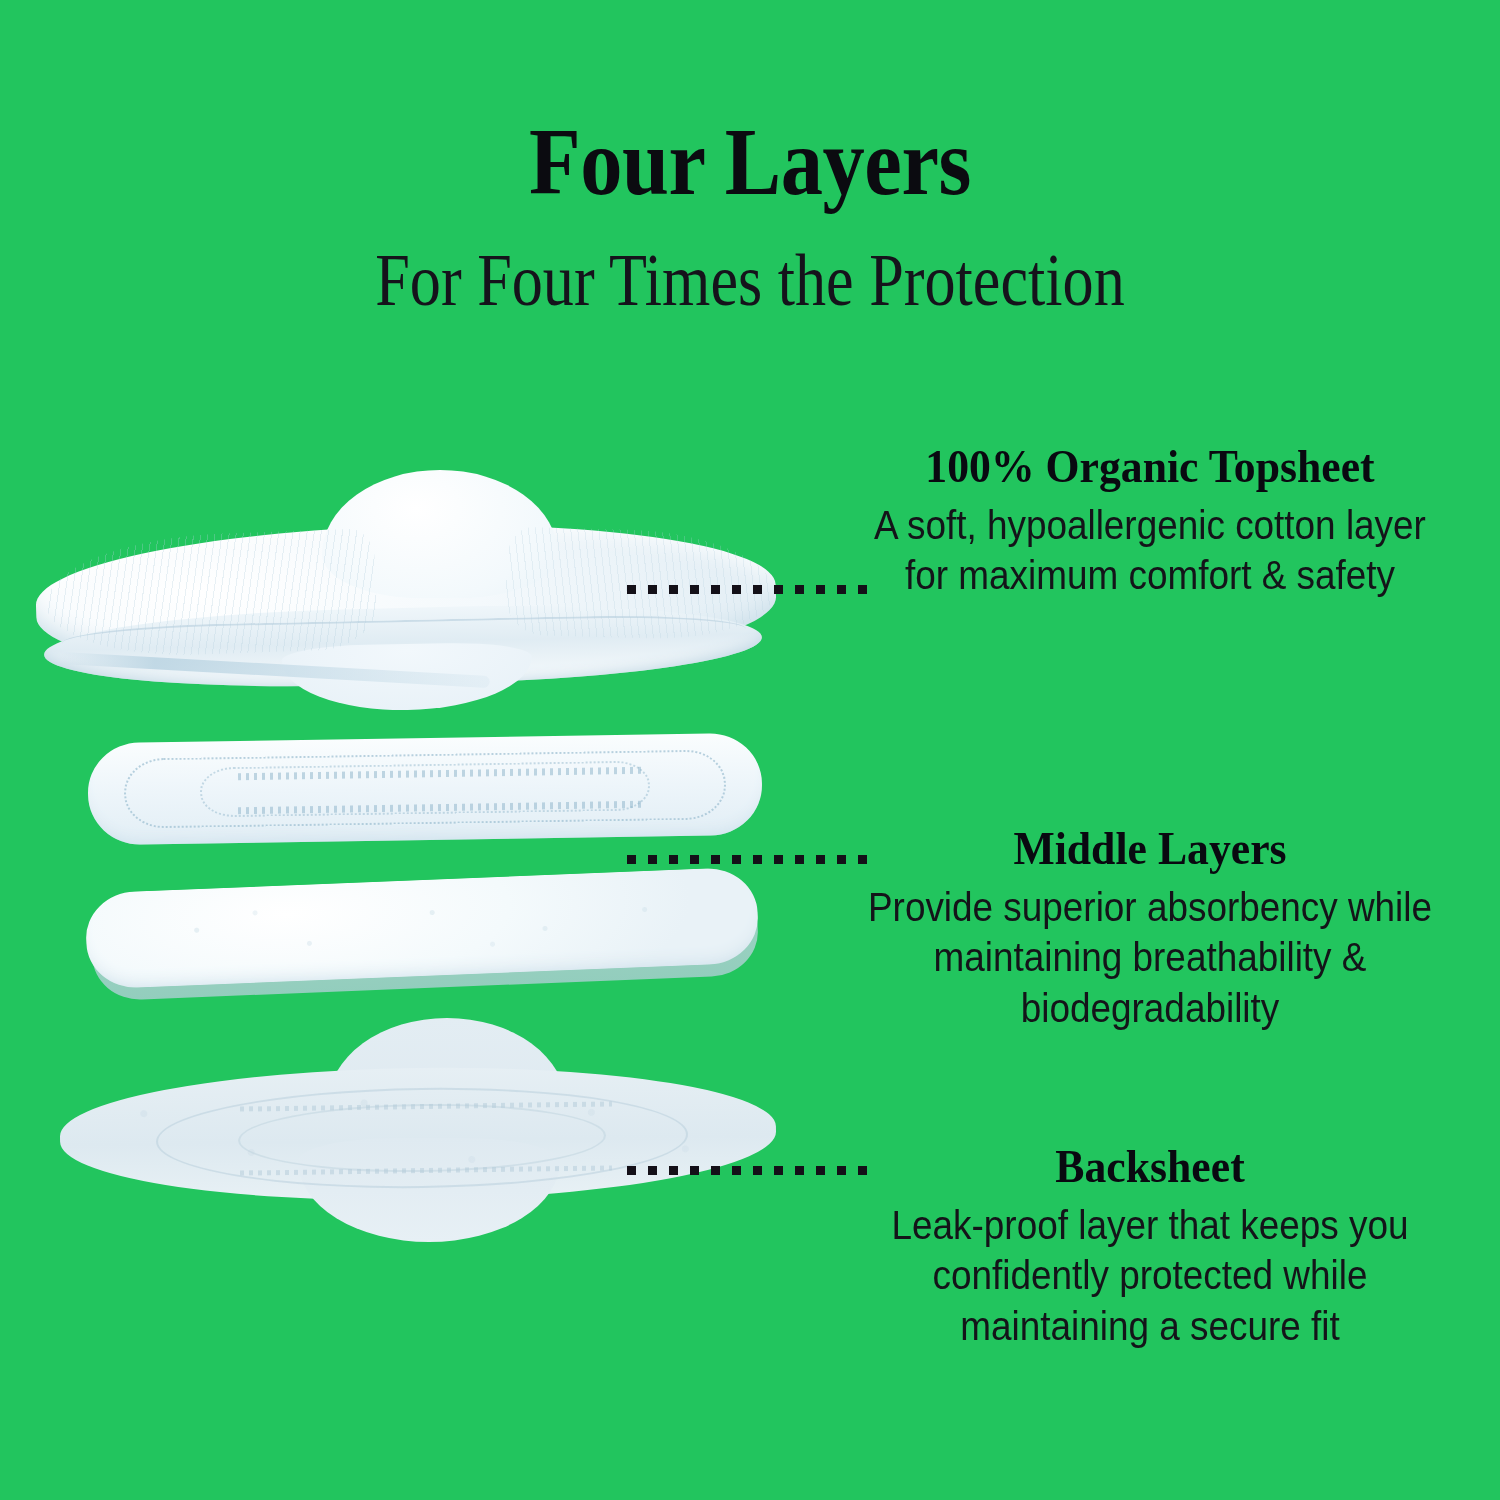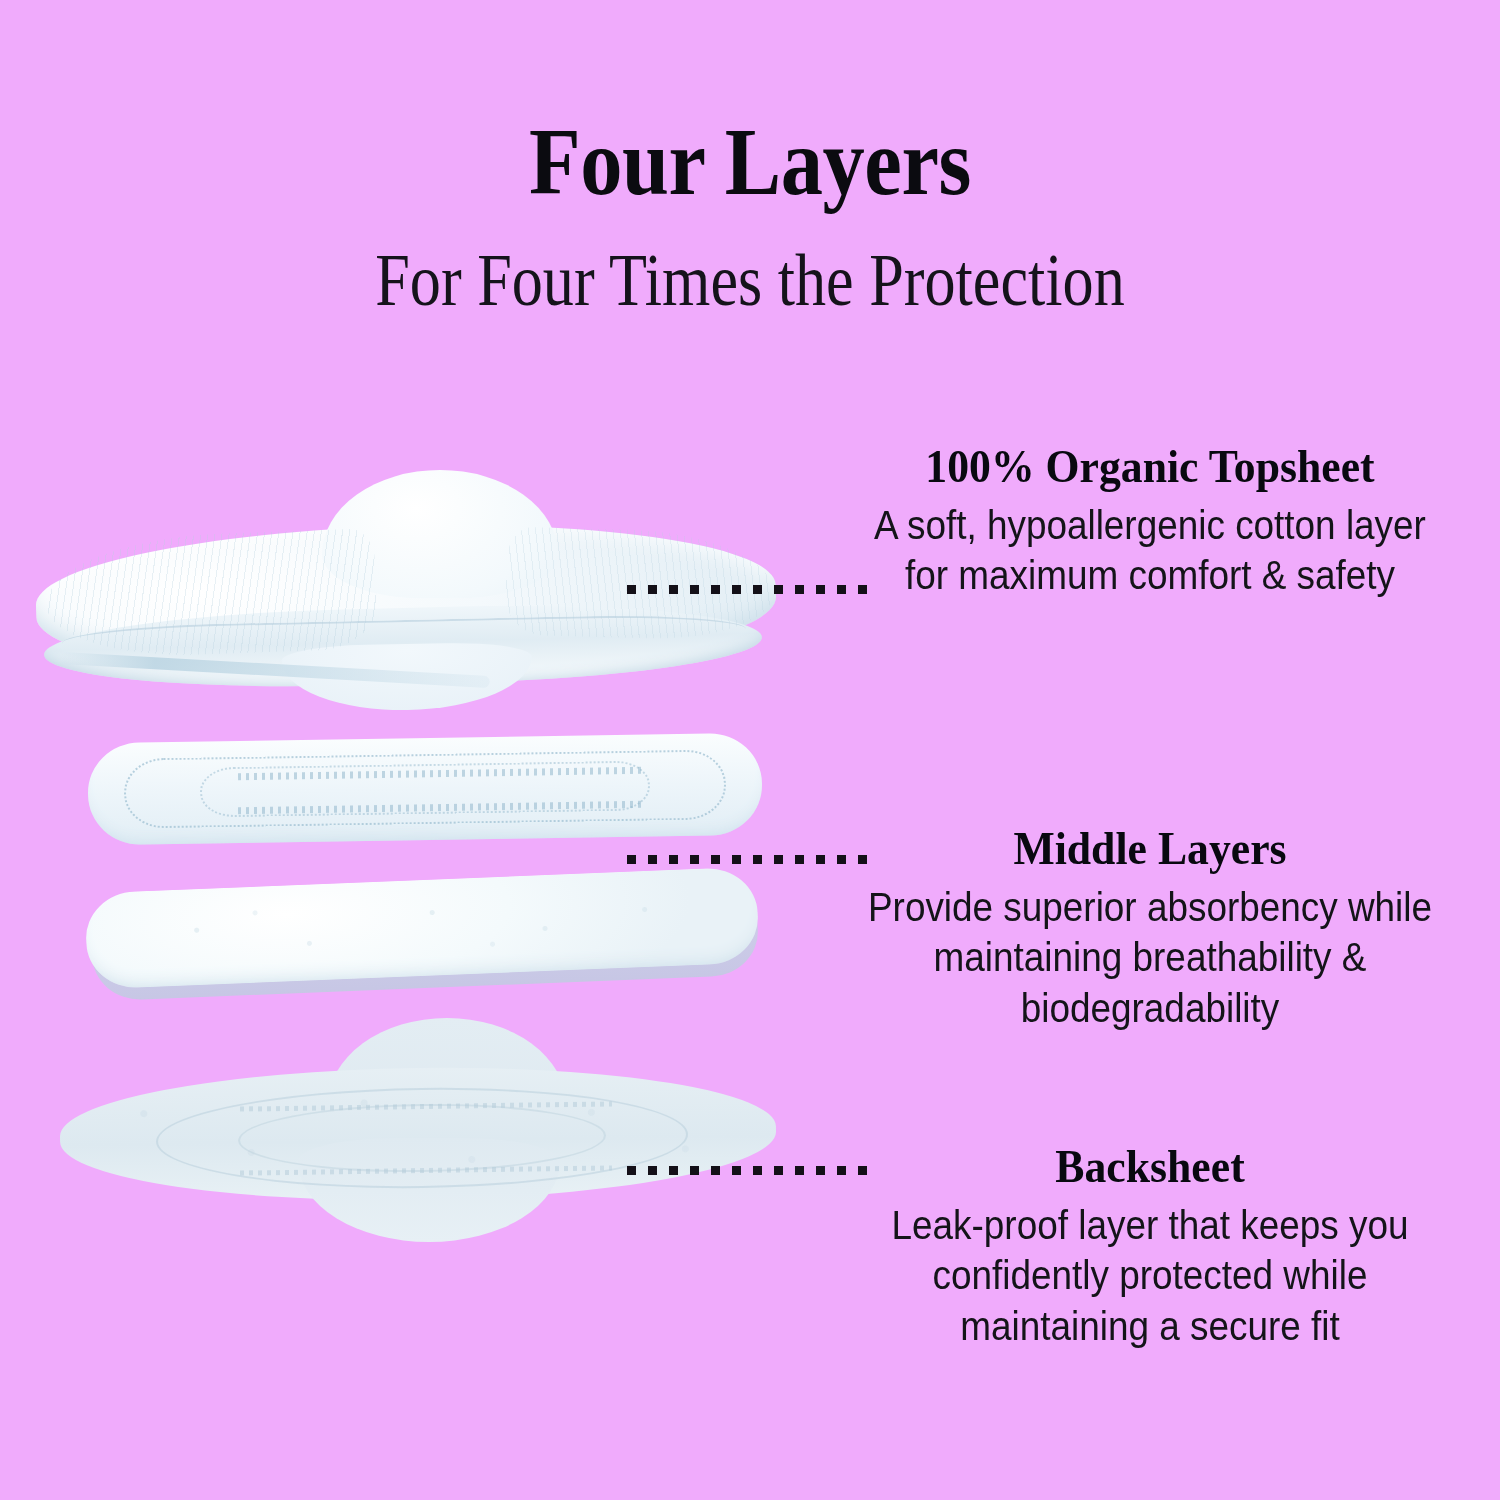--- a/index.html
+++ b/index.html
@@ -388,21 +388,21 @@
       radial-gradient(circle at 25% 62%, rgba(206,222,232,0.40) 0 3px, rgba(0,0,0,0) 4px),
       radial-gradient(circle at 42% 24%, rgba(206,222,232,0.42) 0 3px, rgba(0,0,0,0) 4px),
       radial-gradient(circle at 58% 70%, rgba(206,222,232,0.38) 0 3px, rgba(0,0,0,0) 4px),
       radial-gradient(circle at 76% 34%, rgba(206,222,232,0.40) 0 3px, rgba(0,0,0,0) 4px),
       radial-gradient(circle at 90% 64%, rgba(206,222,232,0.36) 0 3px, rgba(0,0,0,0) 4px);
   }
 </style>
 </head>
 <body>
 
-<div id="poster" style="background: #f0abfc;">
+<div id="poster" style="background: #22c55e;">
 
   <div class="headline">Four Layers</div>
 
   <div class="subhead">For Four Times the Protection</div>
 
   <div class="pad-stage">
 
     <div id="pad-topsheet">
       <div class="ts-body"></div>
       <div class="ts-wing-top"></div>

